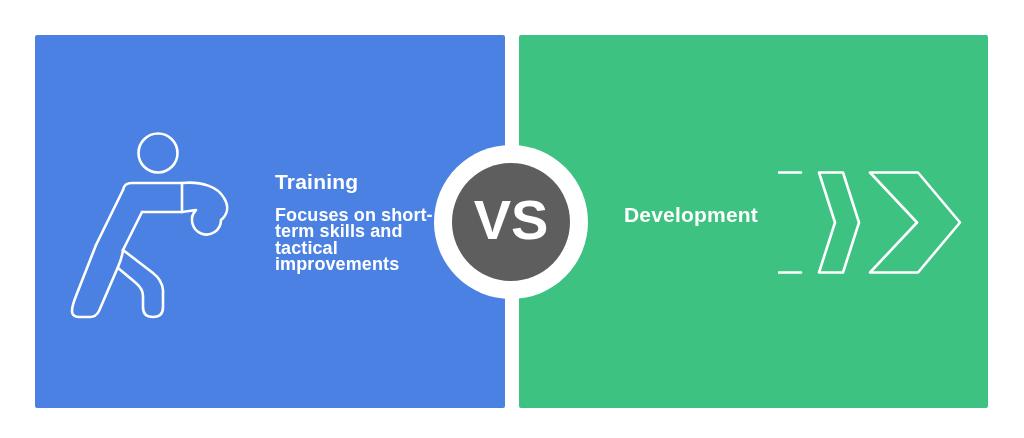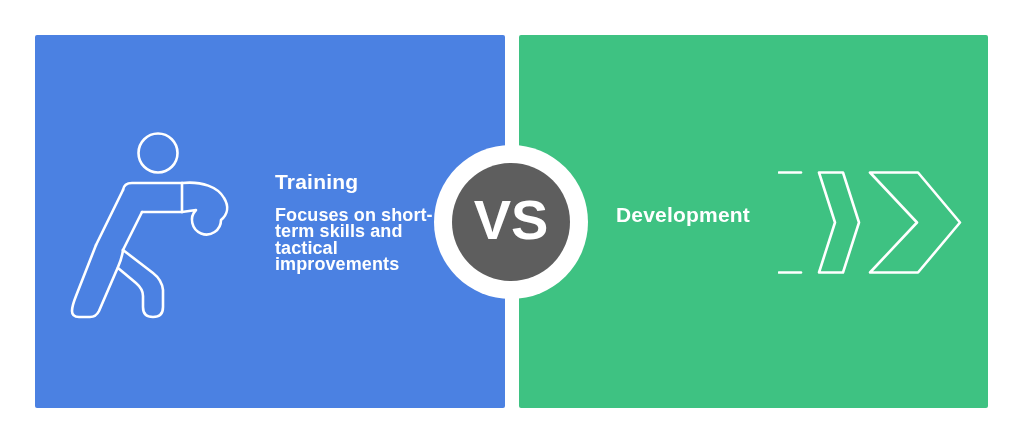--- a/index.html
+++ b/index.html
@@ -28,21 +28,21 @@
   .text-block {
     position: absolute;
     top: 0;
     height: 100%;
     display: flex;
     flex-direction: column;
     justify-content: center;
     color: #ffffff;
   }
   .text-block.tb-left  { left: 240px; width: 210px; text-align: left; }
-  .text-block.tb-right { right: 238px; width: 210px; text-align: right; }
+  .text-block.tb-right { right: 230px; width: 210px; text-align: right; }
   .panel-title {
     margin: 0 0 13px 0;
     font-size: 21px;
     font-weight: bold;
     line-height: 1.1;
     letter-spacing: 0.2px;
   }
   .panel-desc {
     margin: 0;
     font-size: 18px;

